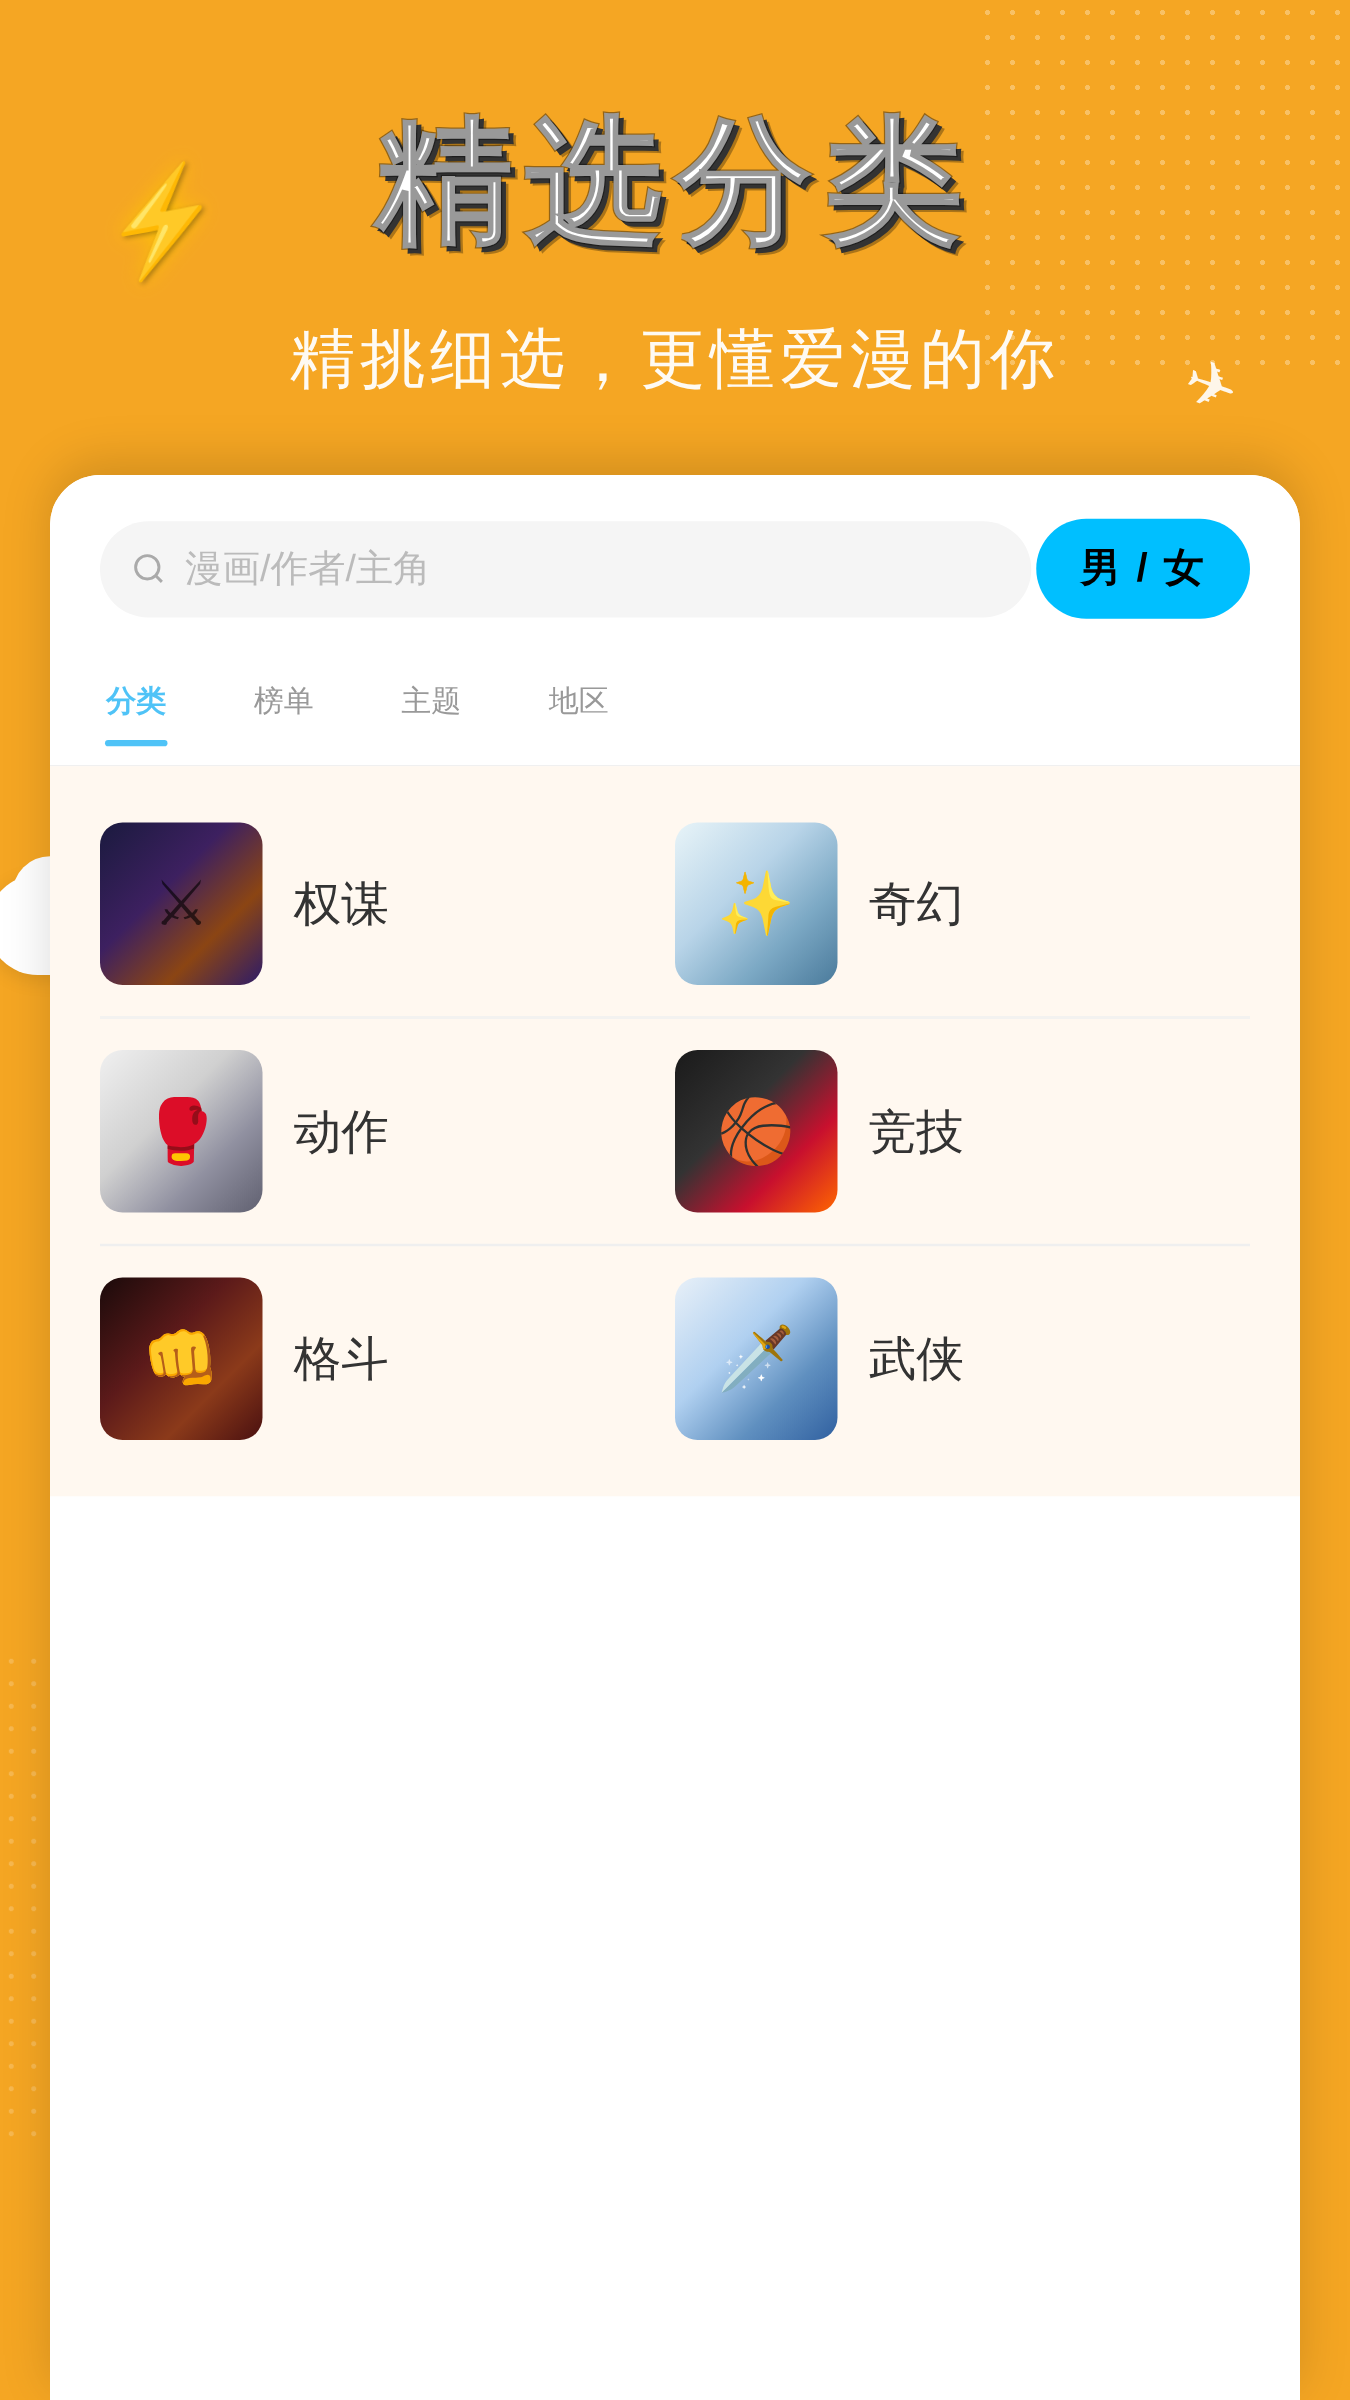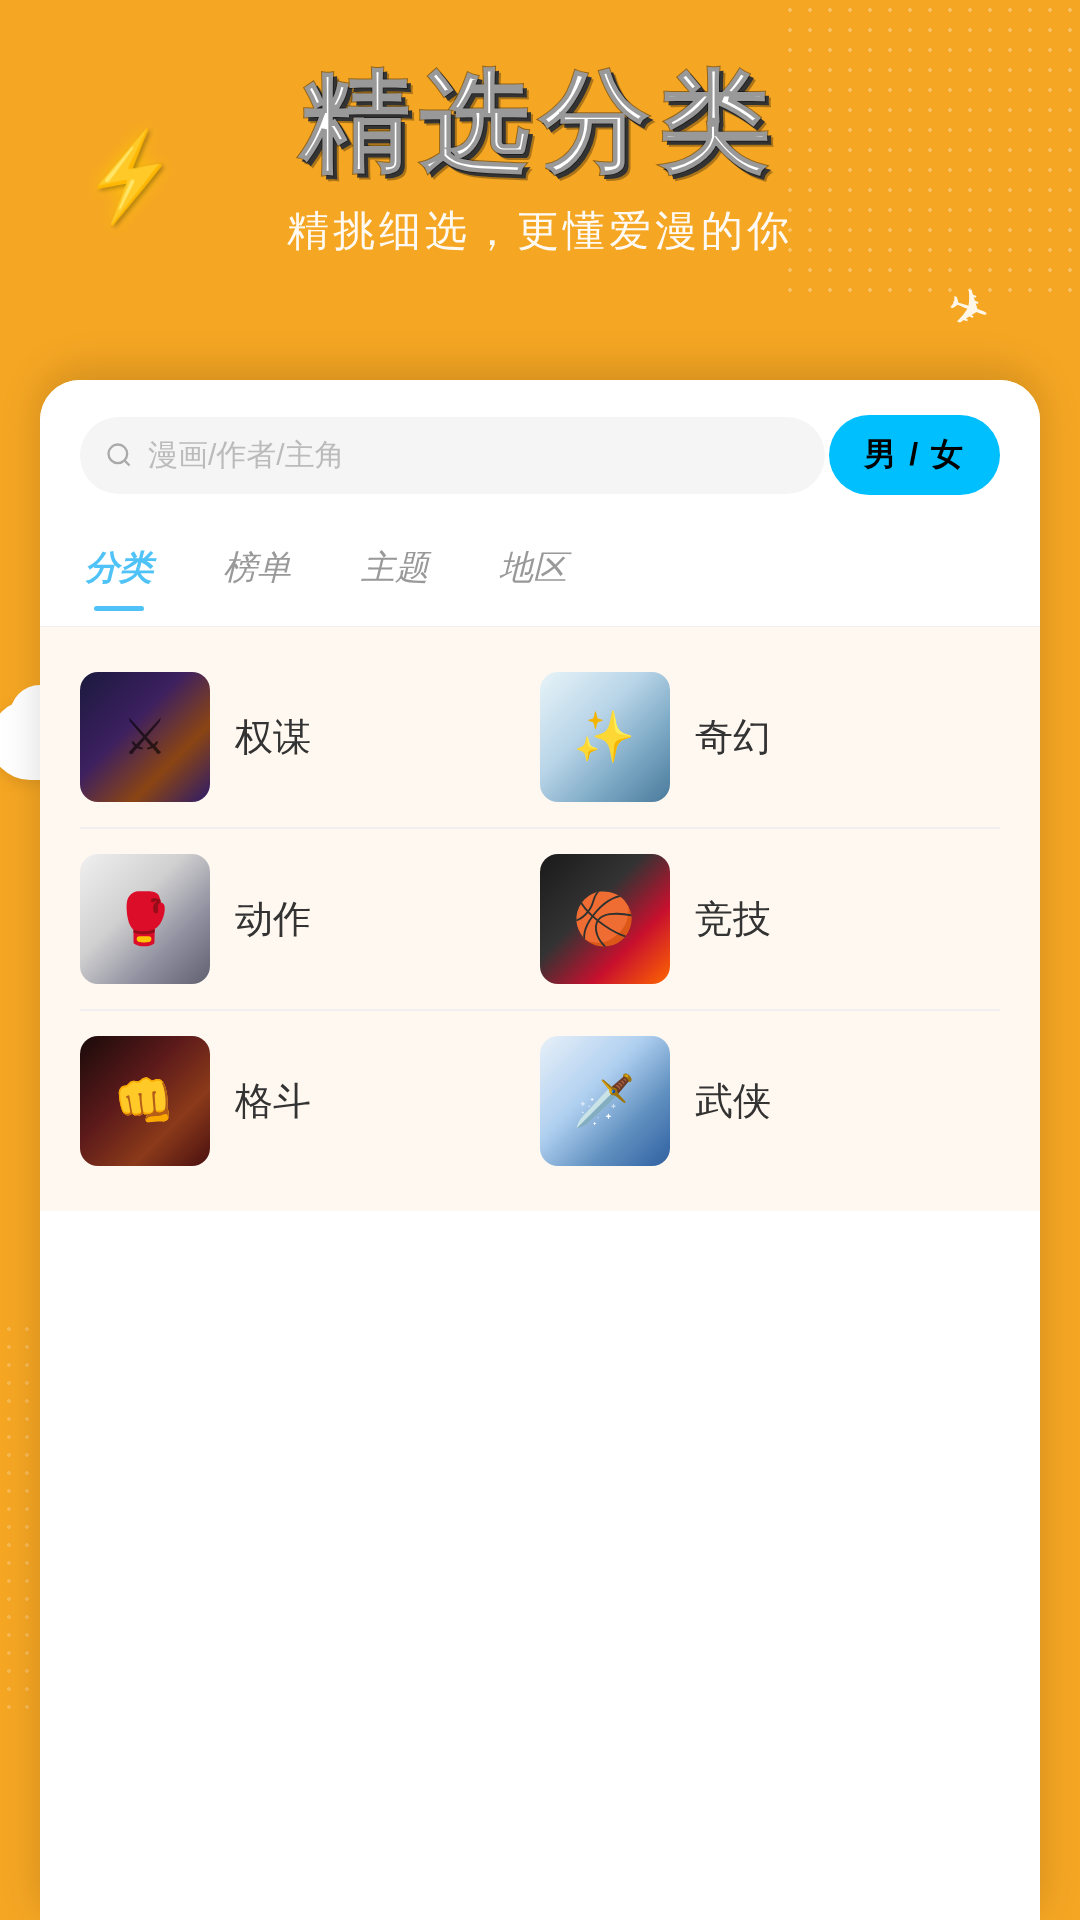--- a/index.html
+++ b/index.html
@@ -99,26 +99,27 @@
       font-weight: 900;
       color: white;
       text-shadow: 
         4px 4px 0px #333,
         6px 6px 0px rgba(0,0,0,0.3);
       letter-spacing: 10px;
       line-height: 1.1;
       -webkit-text-stroke: 2px rgba(0,0,0,0.4);
       position: relative;
       display: inline-block;
+      margin-top: 24px;
     }
 
     .hero-subtitle {
-      font-size: 42px;
+      font-size: 52px;
       color: white;
-      margin-top: 22px;
+      margin-top: 48px;
       letter-spacing: 4px;
       font-weight: 400;
       opacity: 0.95;
     }
 
     
     .main-card {
       position: absolute;
       top: 380px;
       left: 40px;
@@ -175,27 +176,26 @@
     
     .tab-nav {
       display: flex;
       padding: 15px 40px;
       background: white;
       border-bottom: 1px solid #F0F0F0;
       gap: 60px;
     }
 
     .tab-item {
-      font-size: 34px;
+      font-size: 24px;
       color: #999;
       padding: 10px 5px 20px;
       position: relative;
       font-weight: 500;
       cursor: pointer;
-      font-style: italic;
     }
 
     .tab-item.active {
       color: #4FC3F7;
       font-weight: 700;
     }
 
     .tab-item.active::after {
       content: '';
       position: absolute;

